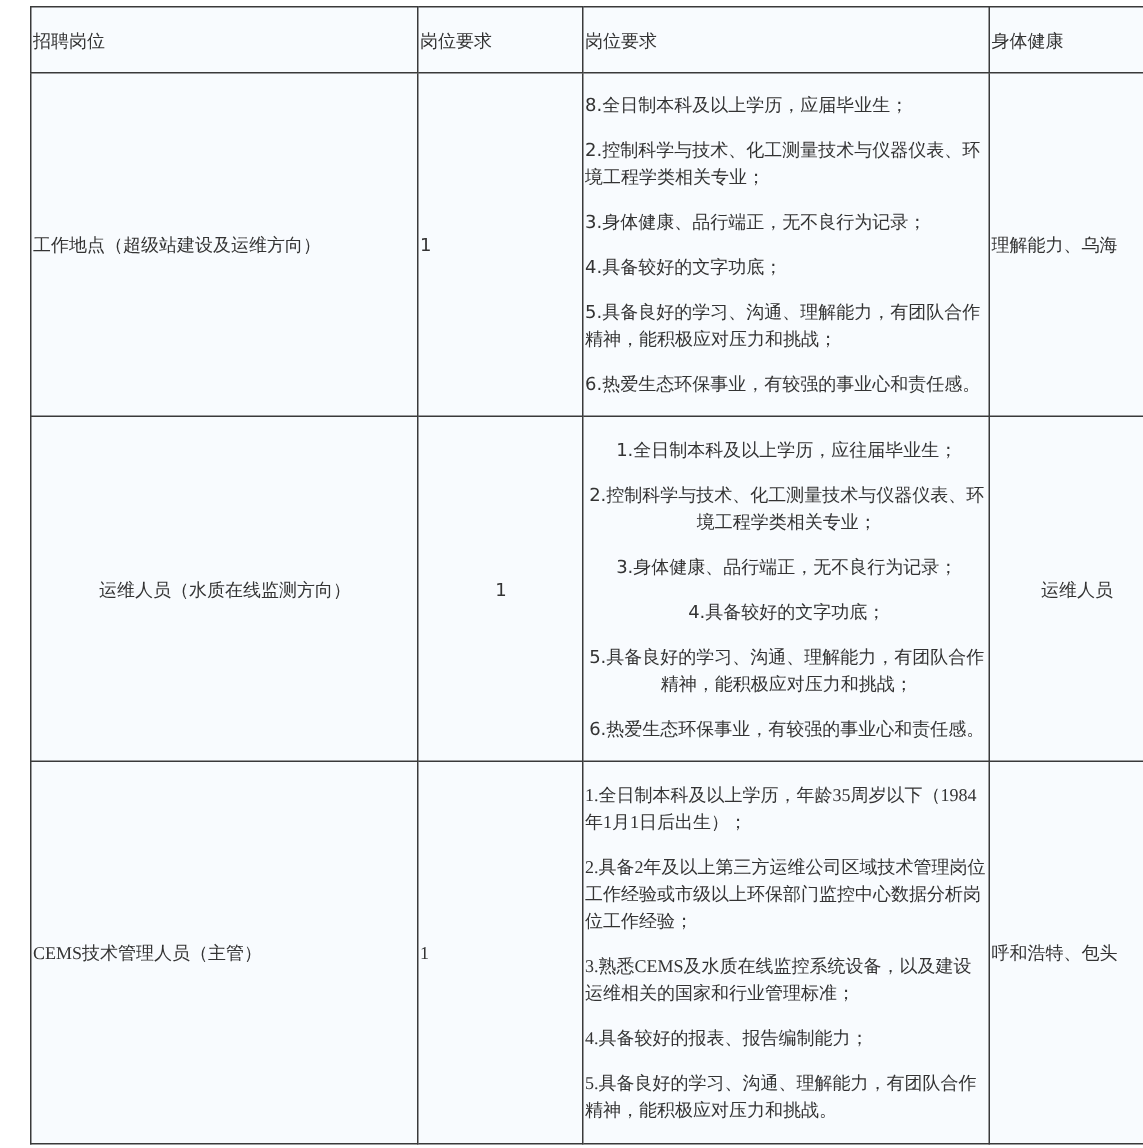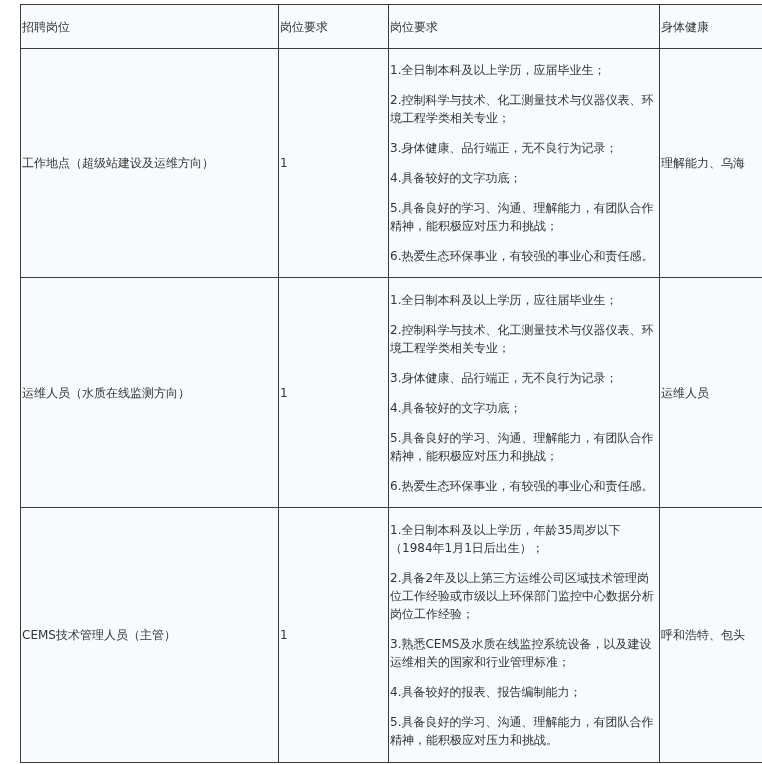--- a/index.html
+++ b/index.html
@@ -13,22 +13,22 @@
   table.jobs td, table.jobs th {
     border: 1.5px solid #3a3a3a;
     vertical-align: middle; text-align: left;
     font-weight: normal; font-size: 12px; line-height: 18px;
     padding: 0 0 0 1px; color: #333;
   }
   table.jobs th { height: 43px; }
   col.c1 { width: 258px; } col.c2 { width: 110px; }
   col.c3 { width: 271px; } col.c4 { width: 116px; }
   tr.r1 td { height: 228px; }
-  tr.r2 td { height: 229px; }
-  tr.r3 td { height: 254px; }
+  tr.r2 td { height: 229px; text-align: center; }
+  tr.r3 td { height: 254px; font-family: Liberation Serif, serif; }
   .req p { margin: 0 0 12px 0; padding: 0; font-size: 12px; line-height: 18px; }
   .req p:last-child { margin-bottom: 0; }
   .req { padding: 4px 1px 4px 1px; }
 </style>
 </head>
 <body>
 
 <table class="jobs">
   <colgroup>
       <col class="c1">
@@ -42,21 +42,21 @@
       <th>岗位要求</th>
       <th>岗位要求</th>
       <th>身体健康</th>
     </tr>
   </thead>
   <tbody>
     <tr class="r1">
       <td>工作地点（超级站建设及运维方向）</td>
       <td>1</td>
       <td class="req">
-        <p>1.全日制本科及以上学历，应届毕业生；</p>
+        <p>8.全日制本科及以上学历，应届毕业生；</p>
         <p>2.控制科学与技术、化工测量技术与仪器仪表、环境工程学类相关专业；</p>
         <p>3.身体健康、品行端正，无不良行为记录；</p>
         <p>4.具备较好的文字功底；</p>
         <p>5.具备良好的学习、沟通、理解能力，有团队合作精神，能积极应对压力和挑战；</p>
         <p>6.热爱生态环保事业，有较强的事业心和责任感。</p>
       </td>
       <td>理解能力、乌海</td>
     </tr>
     <tr class="r2">
       <td>运维人员（水质在线监测方向）</td>

